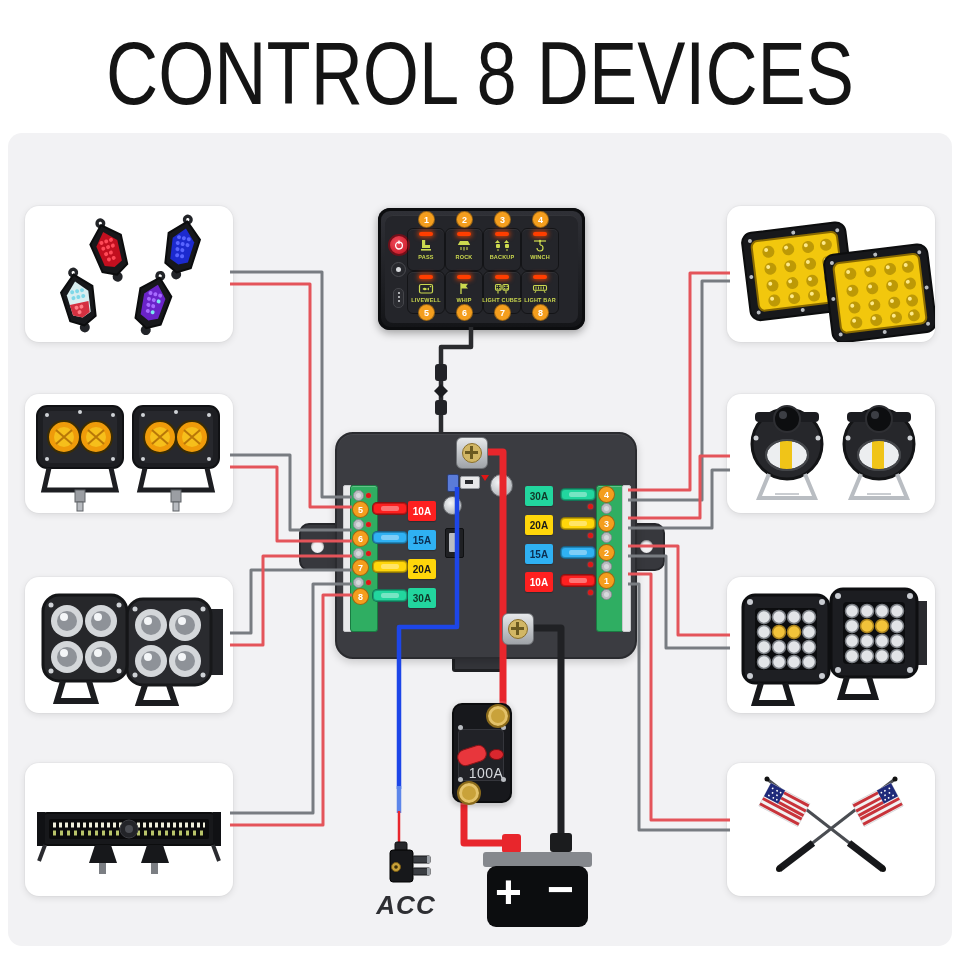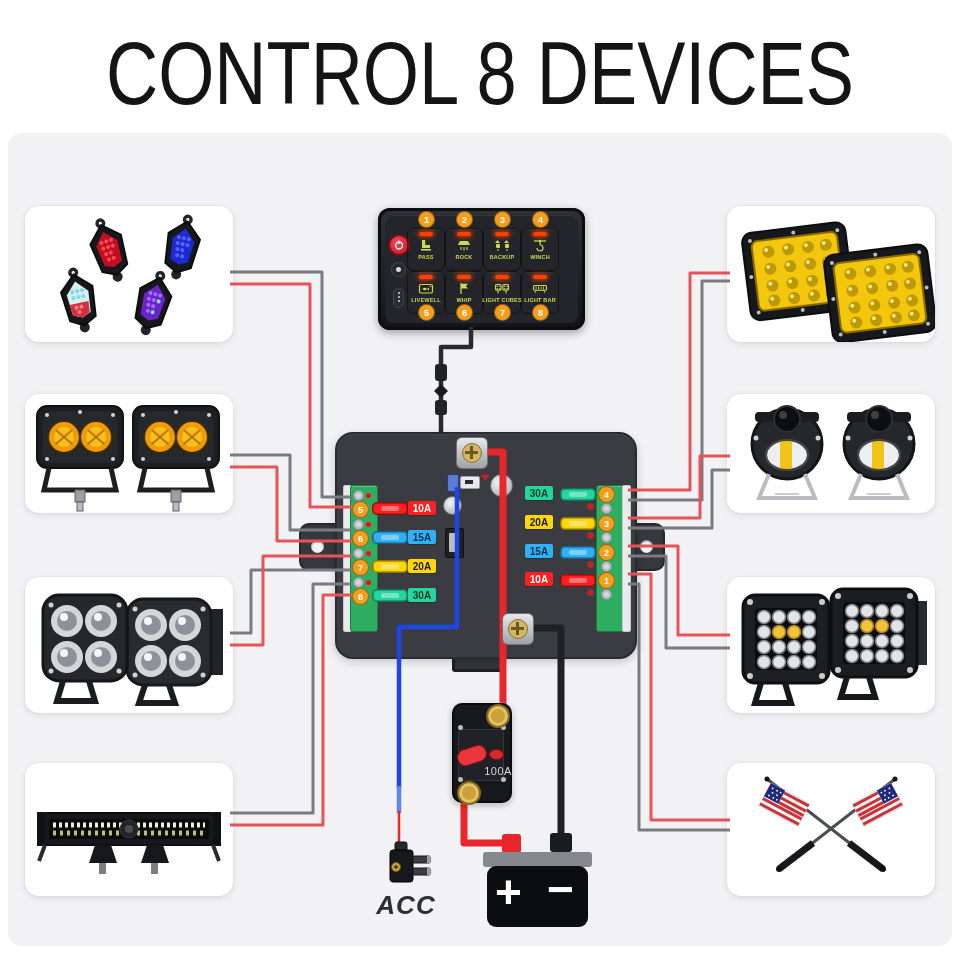--- a/index.html
+++ b/index.html
@@ -42,21 +42,21 @@
           box-shadow:inset 0 1px 0 rgba(255,255,255,0.25);}
   .tstrip{position:absolute;background:#e9eaec;border-radius:2px;border:1px solid #c8c9cc;}
   .screw{position:absolute;width:9px;height:9px;border-radius:50%;background:#d7d9dc;
          border:1px solid #85888d;box-shadow:inset 0 0 0 2px #b9bcc0;}
   .reddot{position:absolute;width:5px;height:5px;border-radius:50%;background:#e01616;
           box-shadow:0 0 2px #ff5050;}
   .fuse{position:absolute;width:34px;height:11px;border-radius:5px;border:1px solid rgba(0,0,0,0.45);
         box-shadow:inset 0 0 0 1px rgba(0,0,0,0.25);}
   .fuse::before{content:"";position:absolute;left:8px;top:3px;right:8px;bottom:3px;
         background:rgba(255,255,255,0.38);border-radius:2px;}
-  .chip{position:absolute;width:28px;height:14px;border-radius:2px;
+  .chip{position:absolute;width:28px;height:20px;border-radius:2px;
         font-size:10px;font-weight:bold;display:flex;align-items:center;justify-content:center;
         box-shadow:0 1px 1px rgba(0,0,0,0.25);}
   .stud{position:absolute;width:30px;height:30px;border-radius:6px;
         background:linear-gradient(#e6e8ea,#9fa3a8);border:1px solid #6f7276;z-index:6;}
   .stud .gold{position:absolute;left:5px;top:5px;width:18px;height:18px;border-radius:50%;
         background:#d2b765;border:1px solid #8a6f2a;}
   .stud .ph1,.stud .ph2{position:absolute;left:13px;top:8px;width:3px;height:13px;background:#6b5a20;}
   .stud .ph2{transform:rotate(90deg);}
   .comp{position:absolute;}
   
@@ -64,22 +64,22 @@
   .brk-body{position:absolute;inset:0;background:#17181c;border:2px solid #0b0c0e;border-radius:10px;
             box-shadow:0 0 0 2px rgba(255,255,255,0.14), 0 2px 6px rgba(0,0,0,0.3);}
   .brk-panel{position:absolute;left:6px;top:26px;width:44px;height:50px;background:#212227;
              border:1px solid #35363c;border-radius:4px;}
   .goldstud{position:absolute;width:20px;height:20px;border-radius:50%;background:#c9a23a;
             border:2px solid #8a6a1c;box-shadow:inset 0 0 0 3px #e3c26a;z-index:7;}
   .brk-lever{position:absolute;left:5px;top:44px;width:28px;height:15px;border-radius:8px;
              background:#e8363c;border:1px solid #8a1418;transform:rotate(-18deg);}
   .brk-btn{position:absolute;left:37px;top:46px;width:13px;height:9px;border-radius:50%;
            background:#d8272e;border:1px solid #7a0f14;}
-  .brk-label{position:absolute;left:16px;top:62px;width:100%;text-align:center;
-             font-size:11px;color:#d4d7db;letter-spacing:0.5px;}
+  .brk-label{position:absolute;left:4px;top:62px;width:100%;text-align:center;
+             font-size:14px;color:#d4d7db;letter-spacing:0.5px;}
   .mscrew{position:absolute;width:5px;height:5px;border-radius:50%;background:#b9bcc1;}
   
   .bat-bar{position:absolute;left:483px;top:852px;width:109px;height:15px;background:#85888d;border-radius:3px;z-index:6;}
   .bat-body{position:absolute;left:487px;top:866px;width:101px;height:61px;background:#0c0d0f;border-radius:9px;z-index:6;}
   .bat-sign{position:absolute;color:#ffffff;font-size:46px;font-weight:bold;z-index:7;line-height:1;}
   .term{position:absolute;border-radius:3px;z-index:6;}
   .acc-label{position:absolute;left:364px;top:890px;width:84px;text-align:center;z-index:7;
              font-size:26px;font-weight:bold;font-style:italic;color:#2e2f33;letter-spacing:1px;}
   .wires{position:absolute;left:0;top:0;z-index:5;pointer-events:none;}
 </style>

